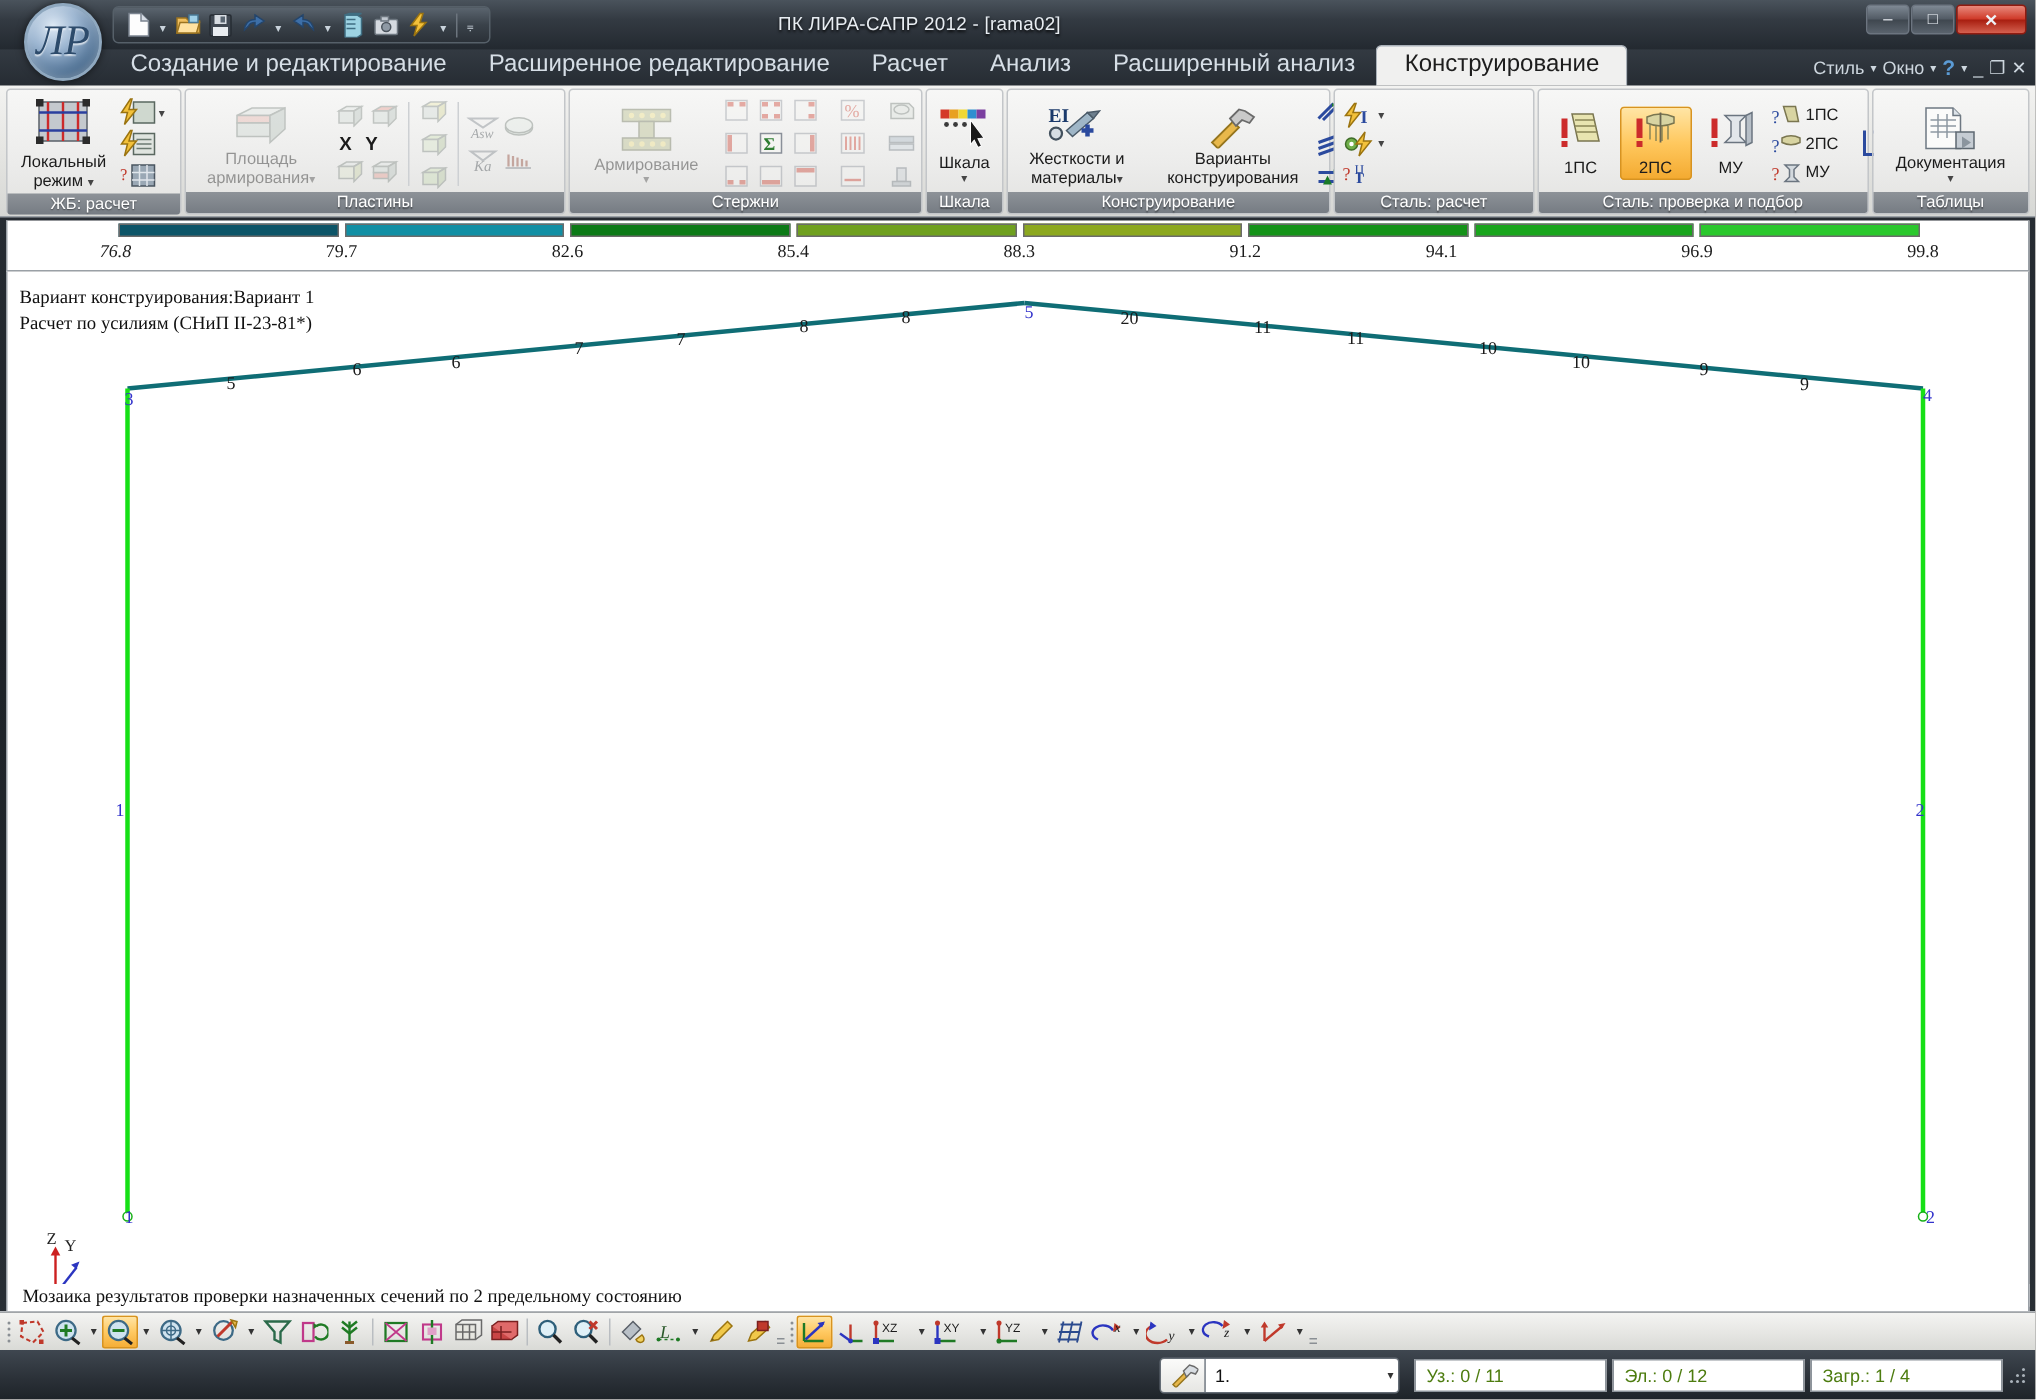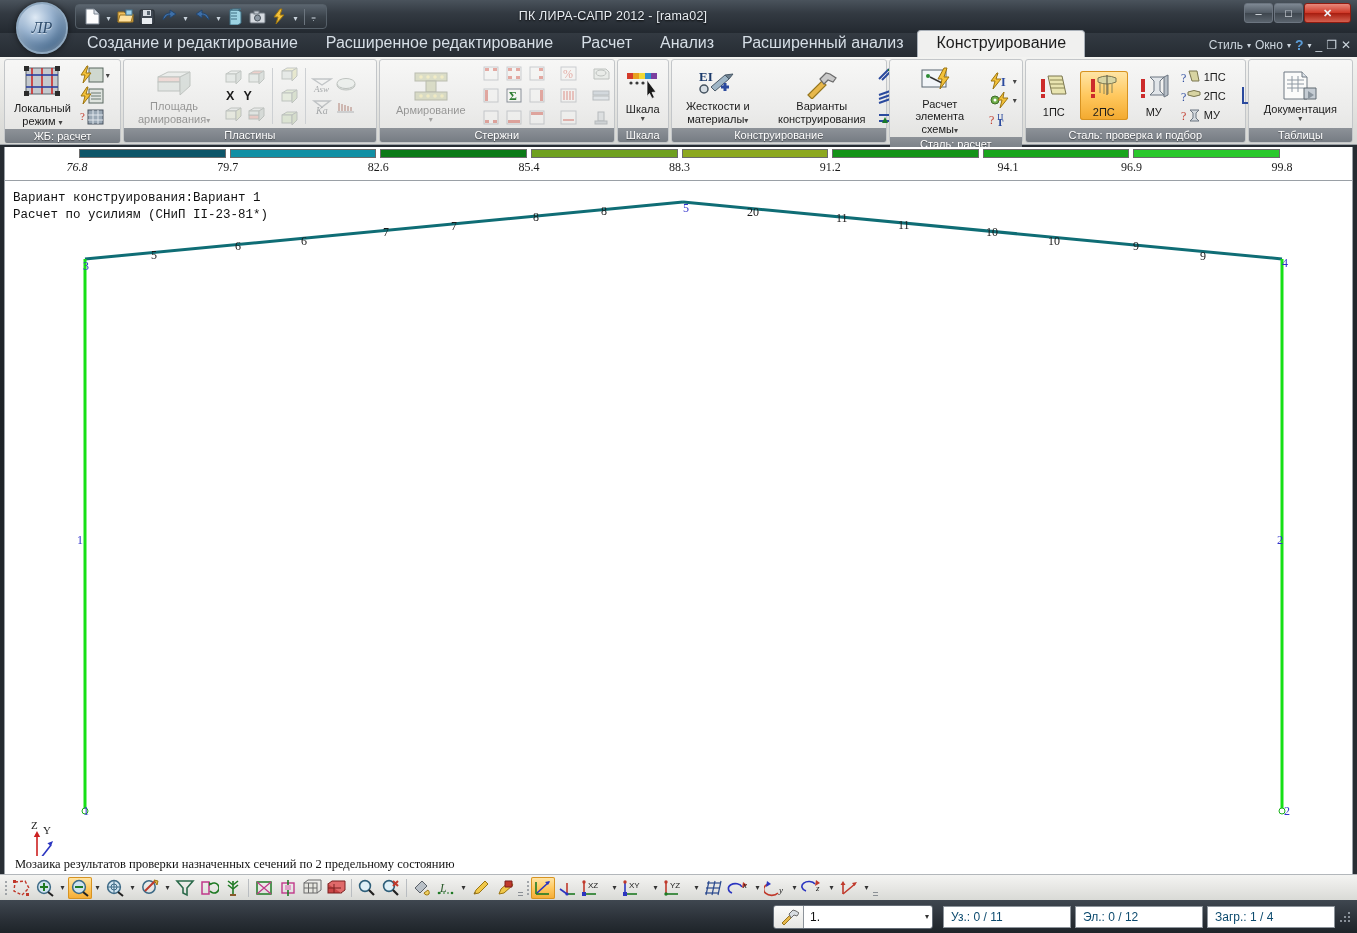--- a/index.html
+++ b/index.html
@@ -24,21 +24,21 @@
   .orb {
     position:absolute; left:16px; top:2px; width:52px; height:52px;
     border-radius:50%;
     background: radial-gradient(circle at 36% 28%, #dfeaf5 0%, #9ab4d0 35%, #4d6f92 70%, #2c4560 100%);
     border:2px solid #8fa8bf;
     box-shadow: 0 0 6px rgba(0,0,0,.6), inset 0 0 8px rgba(255,255,255,.35);
     z-index: 40;
     display:flex; align-items:center; justify-content:center;
   }
   .orb .glyph {
-    font-family:"Liberation Serif", serif; font-size:16px; font-style:italic;
+    font-family:"Liberation Serif", serif; font-size:28px; font-style:italic;
     color:#2d4b6b; text-shadow:0 1px 1px rgba(255,255,255,.7);
   }
   .qat {
     position:absolute; left:75px; top:4px; height:25px;
     display:flex; align-items:center; gap:2px;
     padding:0 8px 0 6px;
     background: linear-gradient(180deg,#5b656f 0%,#3a424a 50%,#2b3138 100%);
     border:1px solid #566069; border-radius:4px;
   }
   .qbtn {
@@ -140,21 +140,21 @@
     overflow:hidden;
   }
   .seg { position:absolute; top:2px; height:9px; border:1px solid #6b6b6b;}
   .segval { position:absolute; top:13px; font-family:"Liberation Serif",serif; font-size:12px; color:#1b1b1b; transform:translateX(-50%); }
 
   
   .canvaswrap {
     position:absolute; left:4px; top:181px; width:1349px; height:690px;
     background:#ffffff; border:1px solid #9aa0a6; border-top:none; overflow:hidden;
   }
-  .anno { position:absolute; font-family:Liberation Mono, monospace; font-size:12.5px; color:#111; white-space:nowrap;}
+  .anno { position:absolute; font-family:Liberation Serif, serif; font-size:12.5px; color:#111; white-space:nowrap;}
   .nodelbl { position:absolute; font-family:"Liberation Serif",serif; font-size:12px; color:#3333cc;}
   .elemlbl { position:absolute; font-family:"Liberation Serif",serif; font-size:12px; color:#1a1a1a;}
   .axtri { position:absolute; }
 
   
   .statusline {
     position:absolute; left:4px; top:856px; width:1349px; height:18px;
     background:#ffffff; border-left:1px solid #9aa0a6; border-right:1px solid #9aa0a6;
     font-family:"Liberation Serif",serif; font-size:12.5px; color:#111;
     padding-left:10px; line-height:17px; white-space:nowrap;
@@ -190,21 +190,21 @@
   }
   .sbfill{flex:1;}
   .sbgroup{ display:flex;align-items:center; height:24px; margin-right:6px;
     border:1px solid #656d76; border-radius:3px; overflow:hidden;
     background:linear-gradient(180deg,#6a737c 0%,#49515a 100%);}
   .sbhammer{width:30px;height:22px;display:flex;align-items:center;justify-content:center;
     background:linear-gradient(180deg,#fbfbfa 0%,#e6e6e3 100%);border-right:1px solid #8d949b;cursor:pointer;}
   .sbcombo{ width:128px;height:22px; background:#ffffff; display:flex;align-items:center;
     justify-content:space-between; padding:0 3px 0 6px; font-size:12px;color:#111; cursor:pointer;}
   .sbcell{ height:22px; min-width:128px; background:#ffffff; margin-left:4px;
-    display:flex;align-items:center; padding-left:7px; font-size:12px;color:#0c4a6e;
+    display:flex;align-items:center; padding-left:7px; font-size:12px;color:#4d7c0f;
     border:1px solid #8d949b;}
   .resizegrip{width:16px;height:16px;position:relative;margin:0 4px 0 2px;}
   .resizegrip i{position:absolute;width:2px;height:2px;background:#aab2ba;border-radius:50%;}
 </style>
 </head>
 <body>
 
 <div id="app">
 
   <div class="titlebar">
@@ -710,30 +710,20 @@
                 <path d="M5 14l3-6 3 6z" fill="#1a7a28"></path>
               </svg>
           </div>
         </div>
       </div>
       <div class="grp-title">Конструирование</div>
     </div>
 
     <div class="grp" style="width:136px">
       <div class="grp-body">
-        <div class="bigbtn" style="min-width:92px">
-          <svg width="40" height="32" viewBox="0 0 40 32">
-            <rect x="2" y="5" width="24" height="17" fill="#f2f5f8" stroke="#5b6670"></rect>
-            <circle cx="8" cy="11" r="2" fill="#2c8a34"></circle>
-            <line x1="10" y1="12" x2="22" y2="18" stroke="#333" stroke-width="1.4"></line>
-            <path d="M24 3l-6 11h4l-2 10 9-12h-5l3-9z" fill="#f3c13a" stroke="#9b7410" stroke-width="1"></path>
-          </svg>
-          <span class="lbl">Расчет элемента</span>
-          <span class="lbl"><span>схемы</span><span class="caret">▾</span></span>
-        </div>
         <div class="sidecol">
           <div class="siderow">
             <svg width="23" height="18" viewBox="0 0 23 18">
               <path d="M8 1L2 9h4l-2 8 8-10H7l2-6z" fill="#f3c13a" stroke="#9b7410"></path>
               <text x="12" y="14" font-size="12" font-family="Liberation Serif, serif" fill="#2b4a9e" font-weight="bold">I</text>
             </svg>
             <span class="caret">▾</span>
           </div>
           <div class="siderow">
             <svg width="23" height="18" viewBox="0 0 23 18">
@@ -866,21 +856,21 @@
         <div class="seg" style="left: 977.75px; width: 146.625px; background: rgb(25, 165, 28);"></div>
         <div class="seg" style="left: 1128.38px; width: 146.625px; background: rgb(42, 200, 44);"></div>
       </div>
     <div id="scale-values">
         <div class="segval" style="left: 72px; font-style: italic;">76.8</div>
         <div class="segval" style="left: 222.625px;">79.7</div>
         <div class="segval" style="left: 373.25px;">82.6</div>
         <div class="segval" style="left: 523.875px;">85.4</div>
         <div class="segval" style="left: 674.5px;">88.3</div>
         <div class="segval" style="left: 825.125px; text-align: center;">91.2</div>
-        <div class="segval" style="left: 1003px;">94.1</div>
+        <div class="segval" style="left: 956px;">94.1</div>
         <div class="segval" style="left: 1126.38px;">96.9</div>
         <div class="segval" style="left: 1277px;">99.8</div>
       </div>
   </div>
 
   <div class="canvaswrap">
     <div class="anno" style="left:8px; top:10px">Вариант конструирования:Вариант 1</div>
     <div class="anno" style="left:8px; top:27px">Расчет по усилиям (СНиП II-23-81*)</div>
 
     <svg id="frame-svg" width="1347" height="688" viewBox="0 0 1347 688" style="position:absolute;left:0;top:0">

